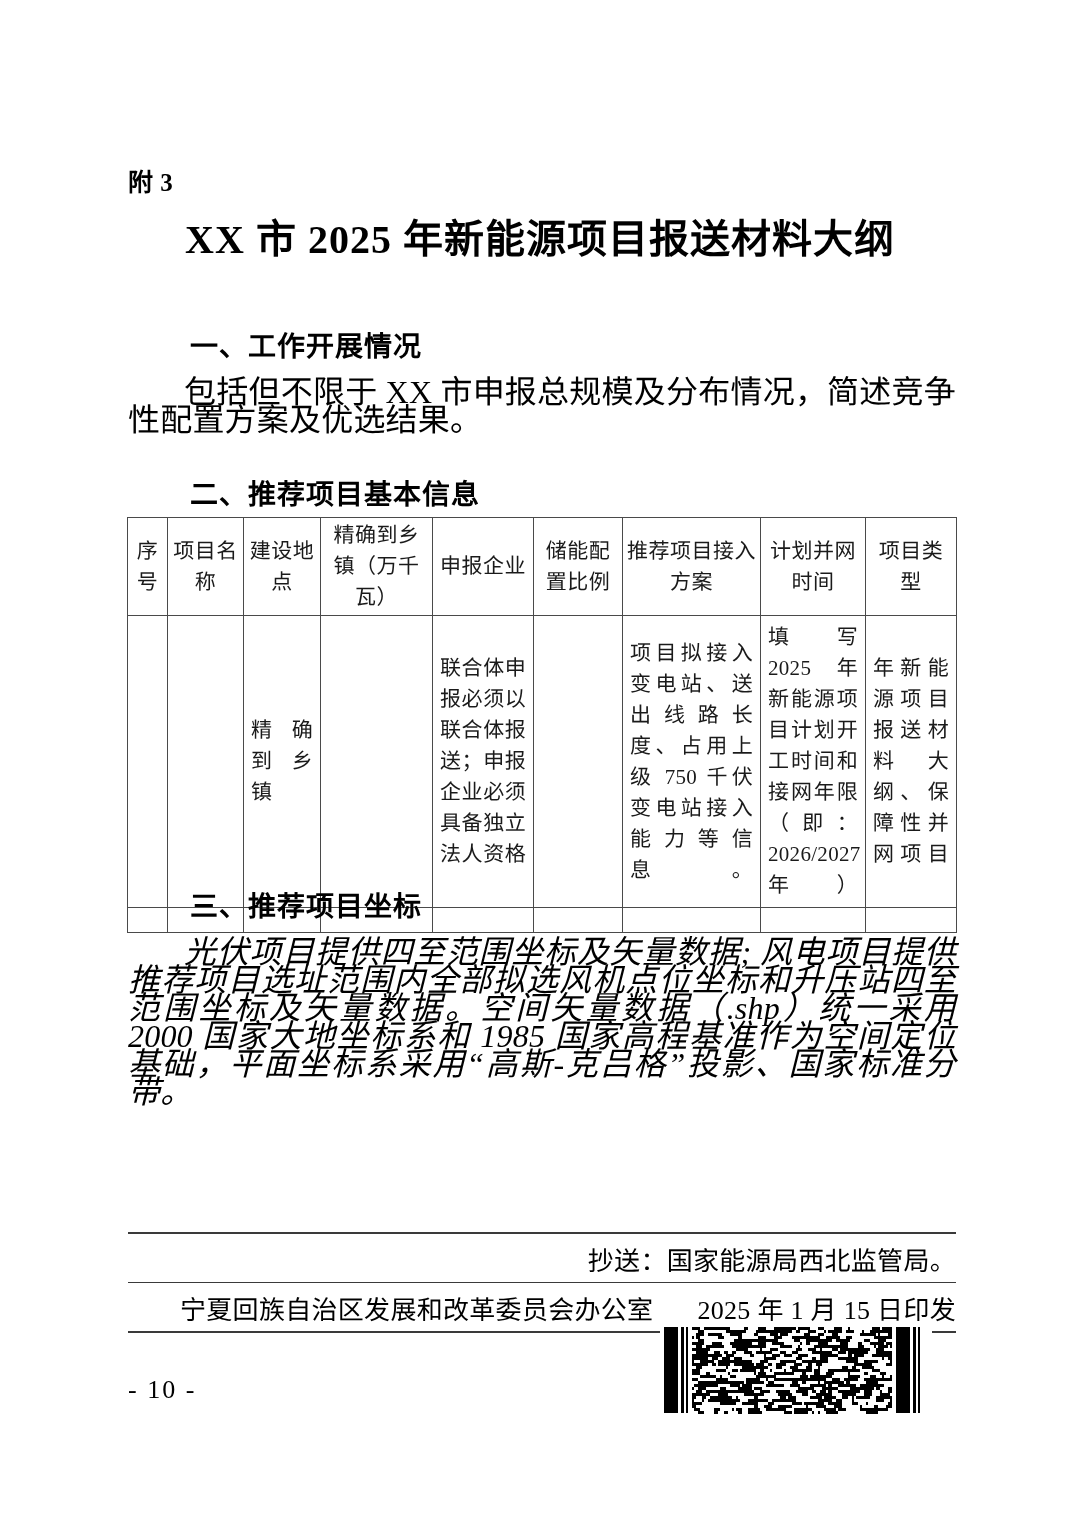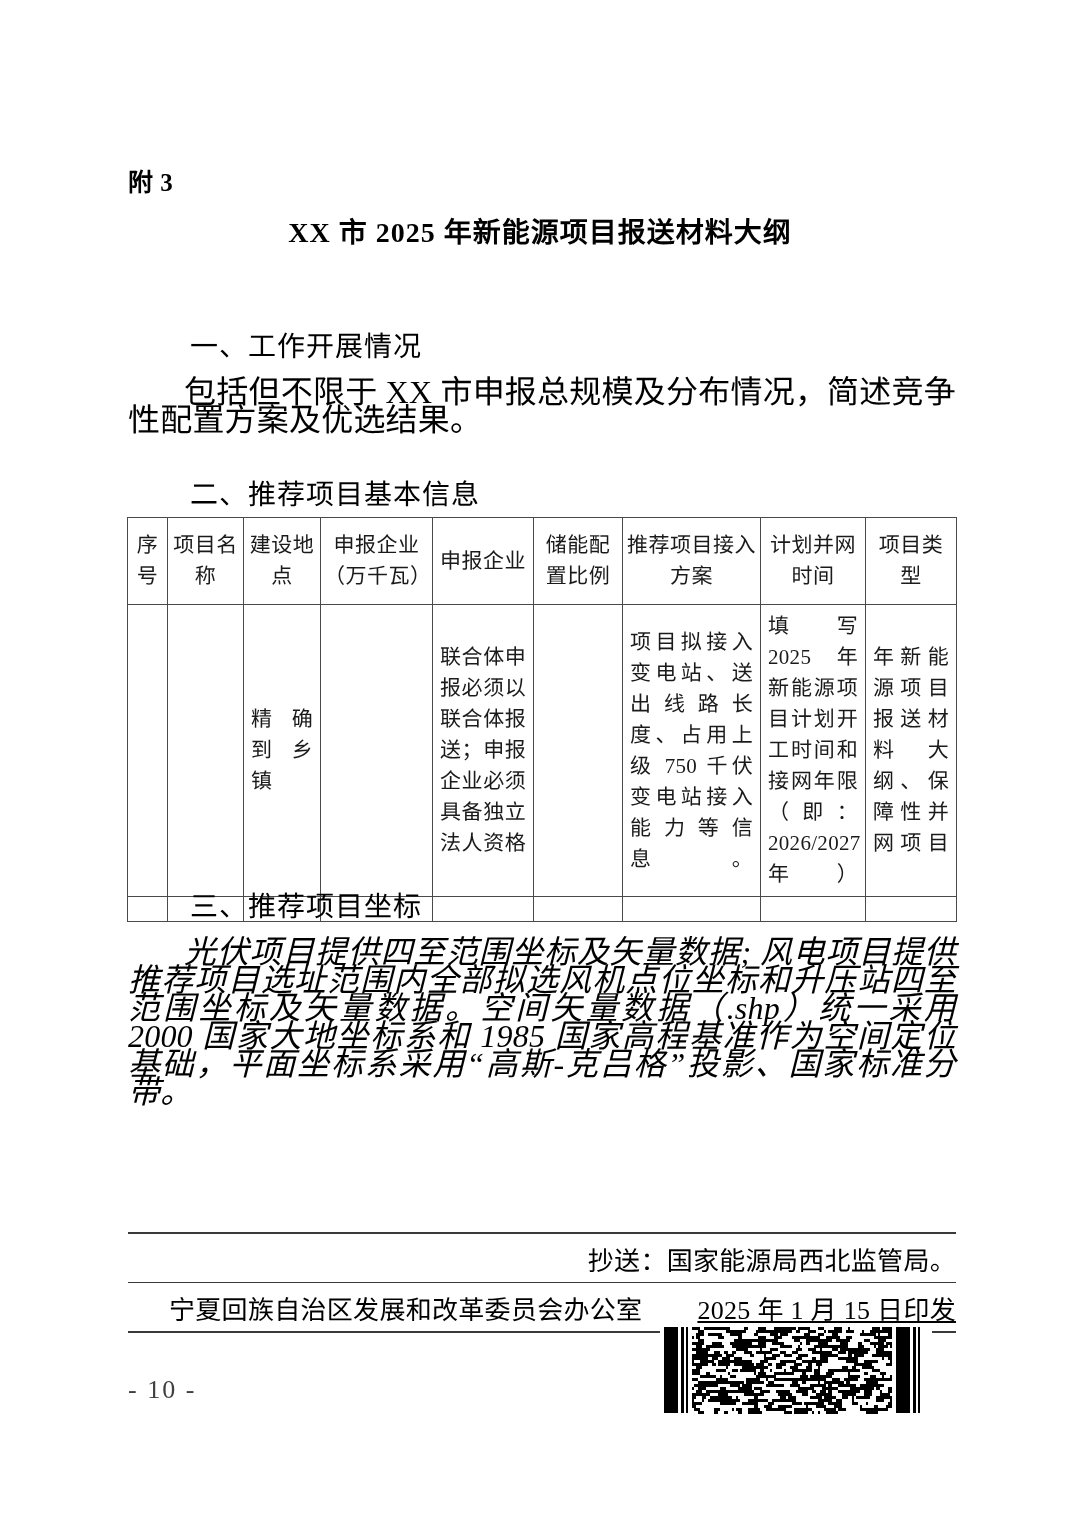--- a/index.html
+++ b/index.html
@@ -35,32 +35,32 @@
     white-space: nowrap;
   }
 
   
   .doc-title {
     position: absolute;
     left: 0;
     top: 215px;
     width: 1080px;
     text-align: center;
-    font-size: 28px;
+    font-size: 40px;
     font-weight: 700;
     letter-spacing: 1px;
     line-height: 1.25;
     white-space: nowrap;
   }
 
   
   .sec-heading {
     position: absolute;
     font-size: 28px;
-    font-weight: 400;
+    font-weight: 700;
     font-family: "DejaVu Sans", "Liberation Sans", sans-serif;
     letter-spacing: 1px;
     line-height: 1.2;
     white-space: nowrap;
   }
   #sec1-heading { left: 190px; top: 330px; }
   #sec2-heading { left: 190px; top: 478px; }
   #sec3-heading { left: 190px; top: 890px; }
 
   
@@ -159,30 +159,30 @@
     display: flex;
     align-items: center;
     font-size: 26px;
     letter-spacing: 0.3px;
     white-space: nowrap;
     padding-left: 34px;
     box-sizing: border-box;
     justify-content: flex-end;
   }
   .footer-line .office { }
-  .footer-line .issue-date { margin-left: 55px; text-decoration: underline; }
+  .footer-line .issue-date { margin-left: 44px; }
 
   
   .page-number {
     position: absolute;
     left: 128px;
     top: 1375px;
     font-size: 26px;
     letter-spacing: 2px;
-    color: #404040;
+    color: #000000;
     white-space: nowrap;
   }
 
   
   .barcode {
     position: absolute;
     left: 660px;
     top: 1325px;
     width: 272px;
     height: 92px;
@@ -222,21 +222,21 @@
           <td>
             <span class="hdr-txt">序号</span>
           </td>
           <td>
             <span class="hdr-txt">项目名称</span>
           </td>
           <td>
             <span class="hdr-txt">建设地点</span>
           </td>
           <td>
-            <span class="hdr-txt">申报企业（万千瓦）</span>
+            <span class="hdr-txt">精确到乡镇（万千瓦）</span>
           </td>
           <td>
             <span class="hdr-txt">申报企业</span>
           </td>
           <td>
             <span class="hdr-txt">储能配置比例</span>
           </td>
           <td>
             <span class="hdr-txt">推荐项目接入方案</span>
           </td>

